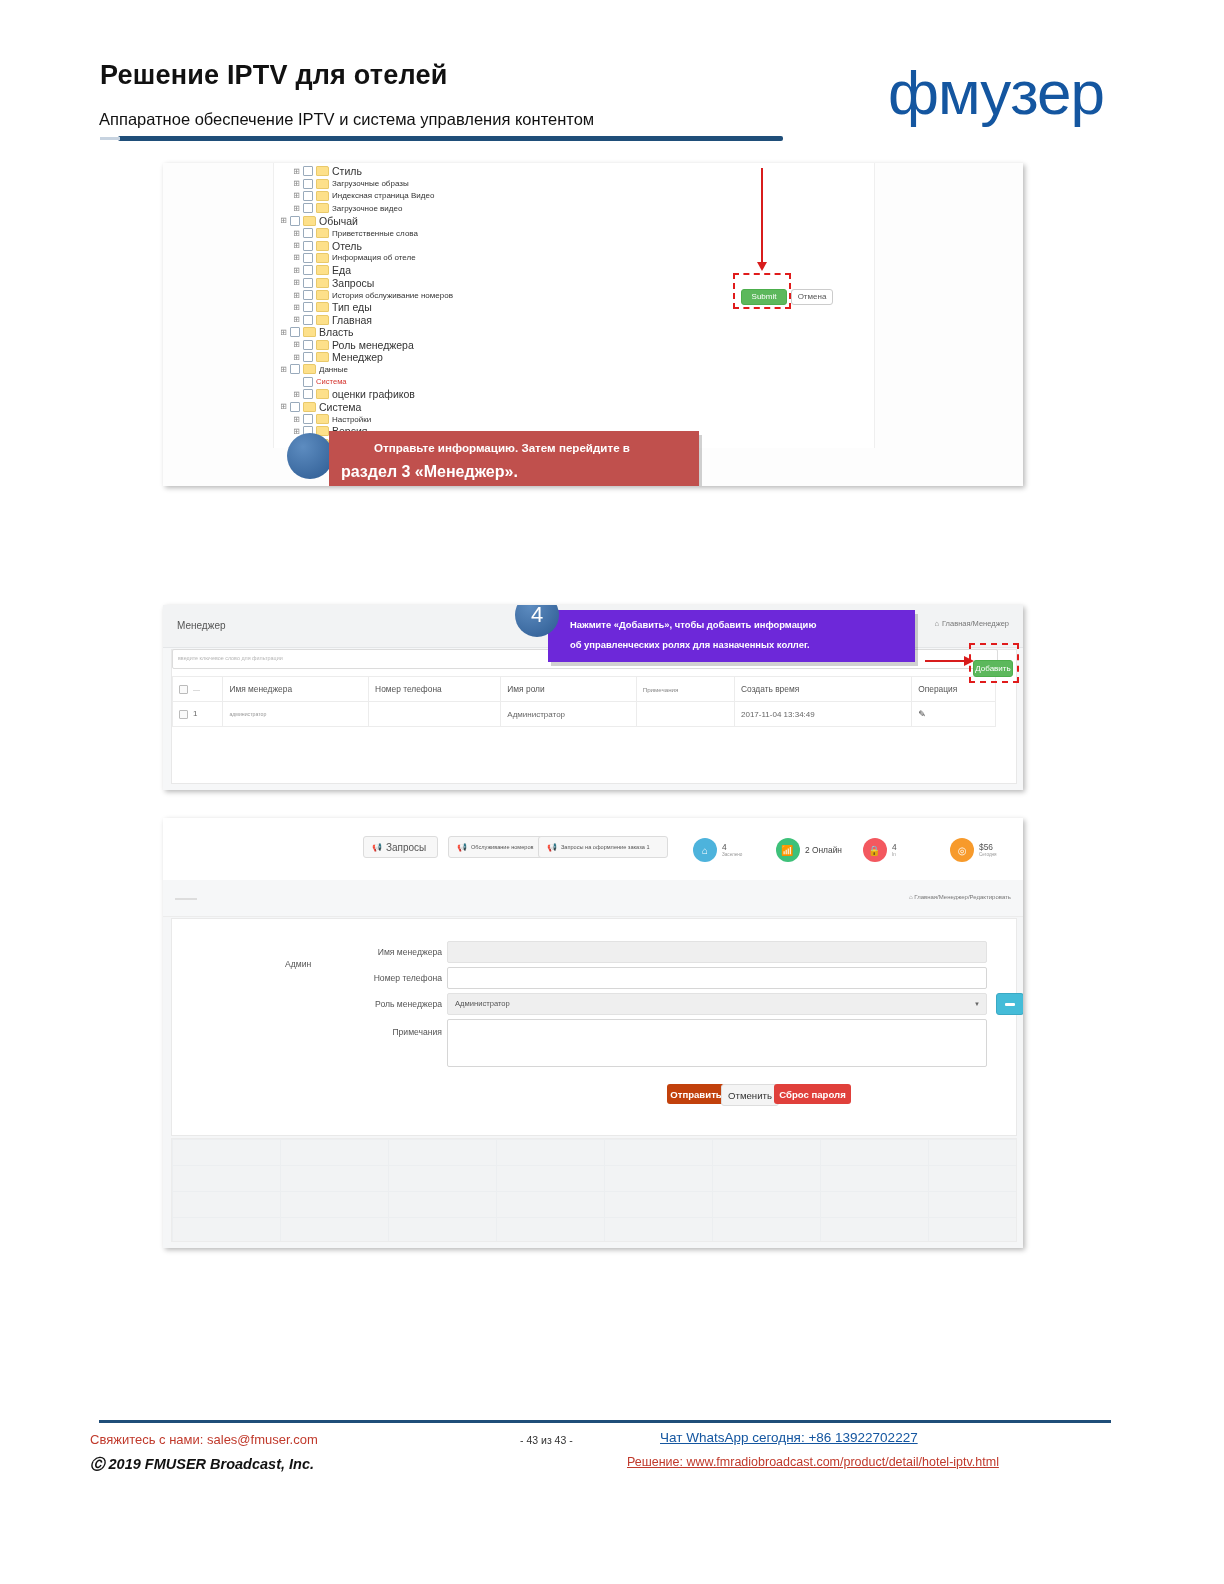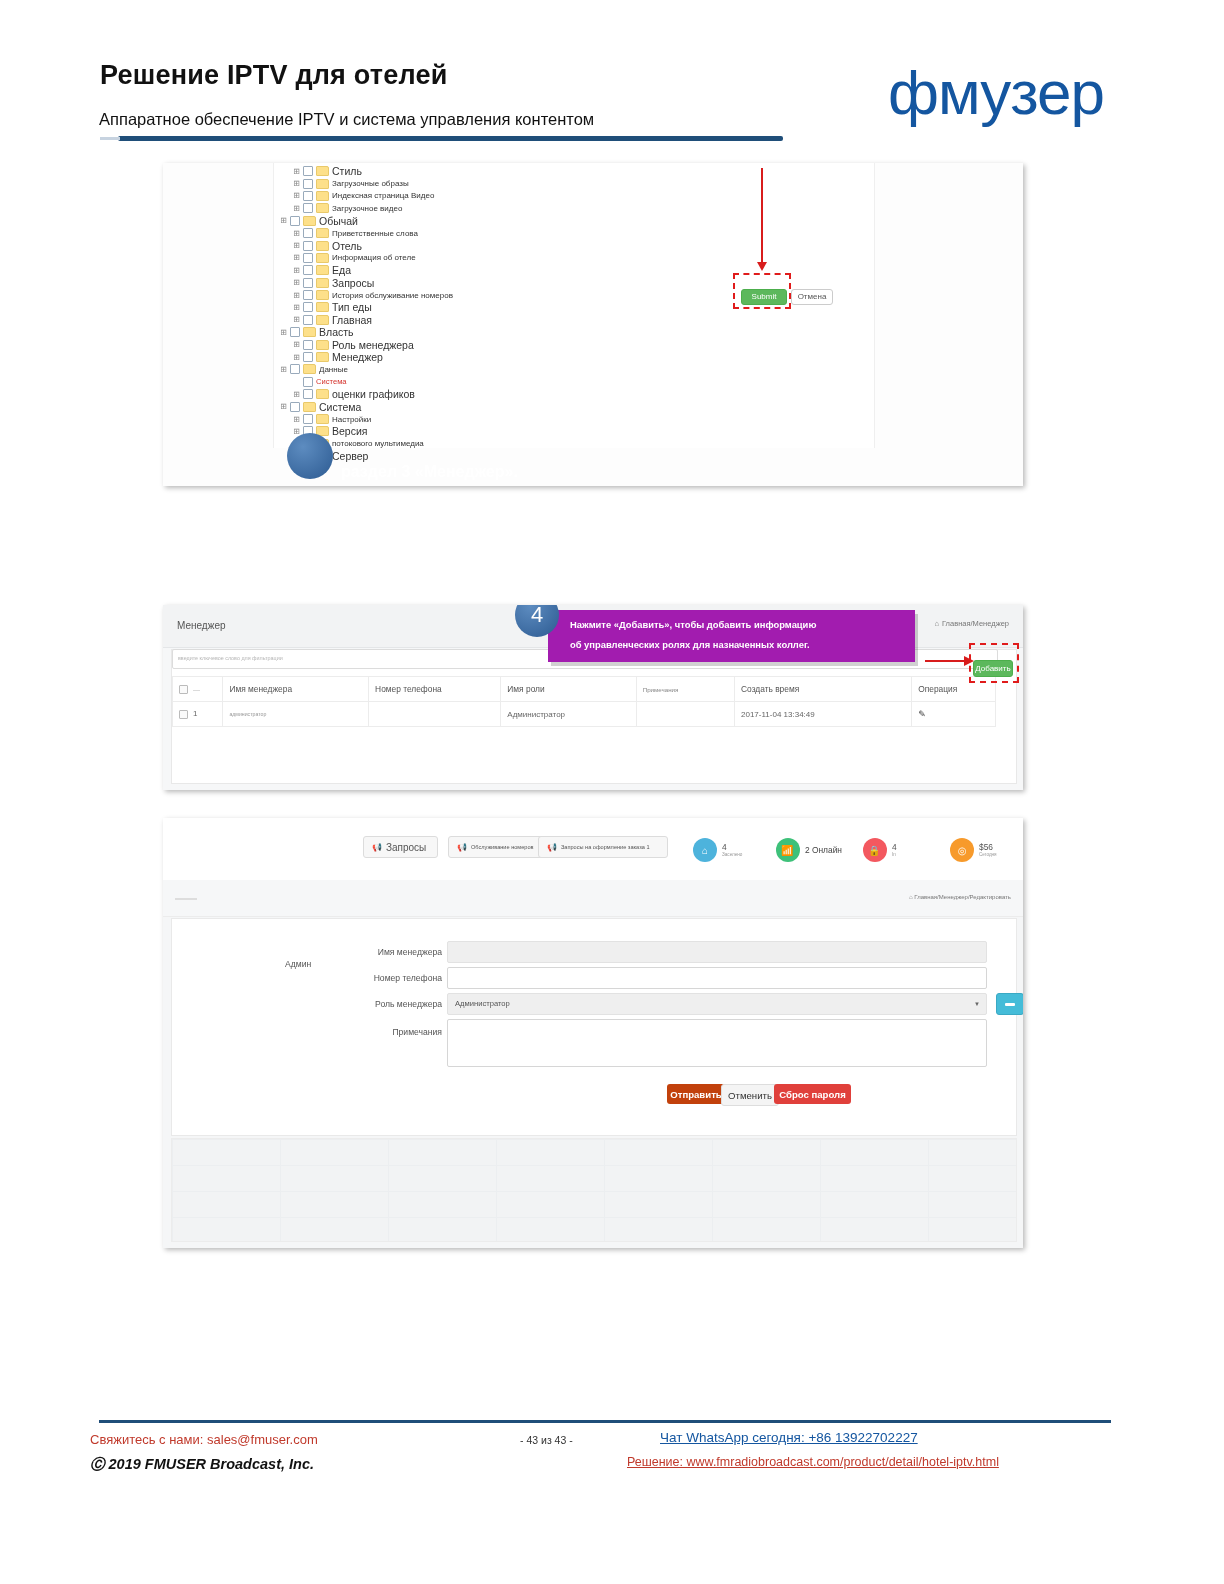--- a/index.html
+++ b/index.html
@@ -52,21 +52,21 @@
   .s2-search{position:absolute;left:9px;top:44px;width:824px;height:18px;background:#fff;border:1px solid #dcdcdc;border-radius:2px;}
   .s2-search span{position:absolute;left:5px;top:5px;font-size:5.4px;color:#b5b5b5;}
   .tbl{position:absolute;left:9px;top:71px;width:824px;border-collapse:collapse;}
   .tbl th,.tbl td{border:1px solid #ececec;padding:0 6px;text-align:left;height:24px;vertical-align:middle;}
   .tbl th{font-size:8.4px;font-weight:normal;color:#555;background:#fff;}
   .tbl th.sm{font-size:6.2px;color:#888;}
   .tbl td{font-size:8px;color:#666;}
   .tbl td.tiny{font-size:5.2px;color:#999;}
   .tbl .cbx{width:7px;height:7px;border:1px solid #bbb;background:#fafafa;display:inline-block;border-radius:1px;margin-right:5px;vertical-align:middle;}
   .pencil{display:inline-block;font-size:9px;color:#333;}
-  .cal2{position:absolute;left:385px;top:5px;width:367px;height:52px;background:#a21caf;box-shadow:3px 4px 0 rgba(0,0,0,.18);}
+  .cal2{position:absolute;left:385px;top:5px;width:367px;height:52px;background:#6d28d9;box-shadow:3px 4px 0 rgba(0,0,0,.18);}
   .cal2 .l1{position:absolute;left:22px;top:9px;font-size:9.4px;font-weight:bold;color:#fff;}
   .cal2 .l2{position:absolute;left:22px;top:29px;font-size:9.4px;font-weight:bold;color:#fff;}
   #b2{left:352px;top:-12px;width:44px;height:44px;}
   #b2 span{display:block;line-height:44px;font-size:22px;}
   .arrow-h{position:absolute;height:2px;background:#d81c1c;}
   .arrow-h:after{content:"";position:absolute;right:-9px;top:-4px;border-top:5px solid transparent;border-bottom:5px solid transparent;border-left:10px solid #d81c1c;}
 
   
   #shot3{left:163px;top:818px;width:860px;height:430px;background:#f5f6f7;}
   .s3-top{position:absolute;left:0;top:0;width:860px;height:62px;background:#fff;border-bottom:1px solid #ececec;}
@@ -266,20 +266,23 @@
         </div>
       </div>
   </div>
 
   <div class="arrow-v" style="left:598px;top:5px;height:95px;"></div>
   <div class="dashbox" style="left:570px;top:110px;width:54px;height:32px;"></div>
   <div class="btn-green" style="left:578px;top:126px;width:44px;height:14px;line-height:14px;">Submit</div>
   <div class="btn-plain" style="left:628px;top:126px;width:40px;height:14px;line-height:14px;">Отмена</div>
 
   <div class="bubble" id="b1"></div>
+  <div class="cal1">
+    <div class="l1">Отправьте информацию. Затем перейдите в</div>
+  </div>
   <div style="position:absolute;left:178px;top:300px;font-size:16px;font-weight:bold;color:#fff;z-index:5;">раздел 3 «Менеджер».</div>
 </div>
 
 <div class="shot" id="shot2">
   <div class="s2-topbar">
     <div class="s2-title">Менеджер</div>
     <div class="s2-crumb">
       <span class="home">⌂</span><span>Главная/Менеджер</span>
     </div>
   </div>

